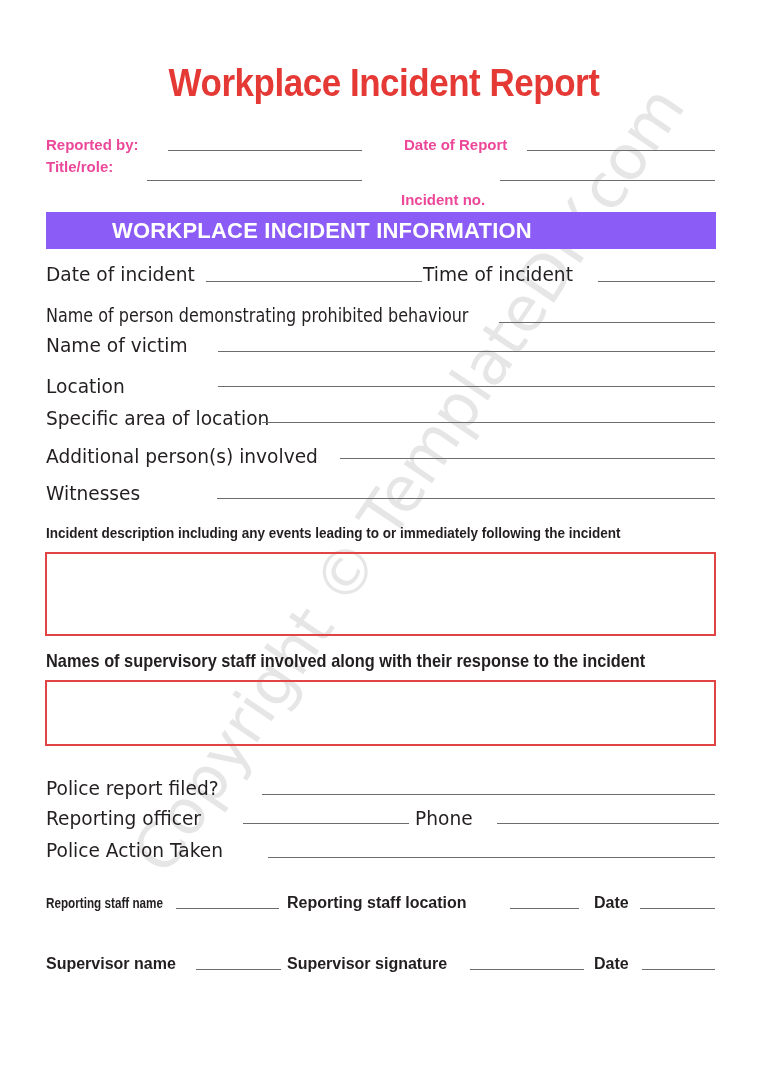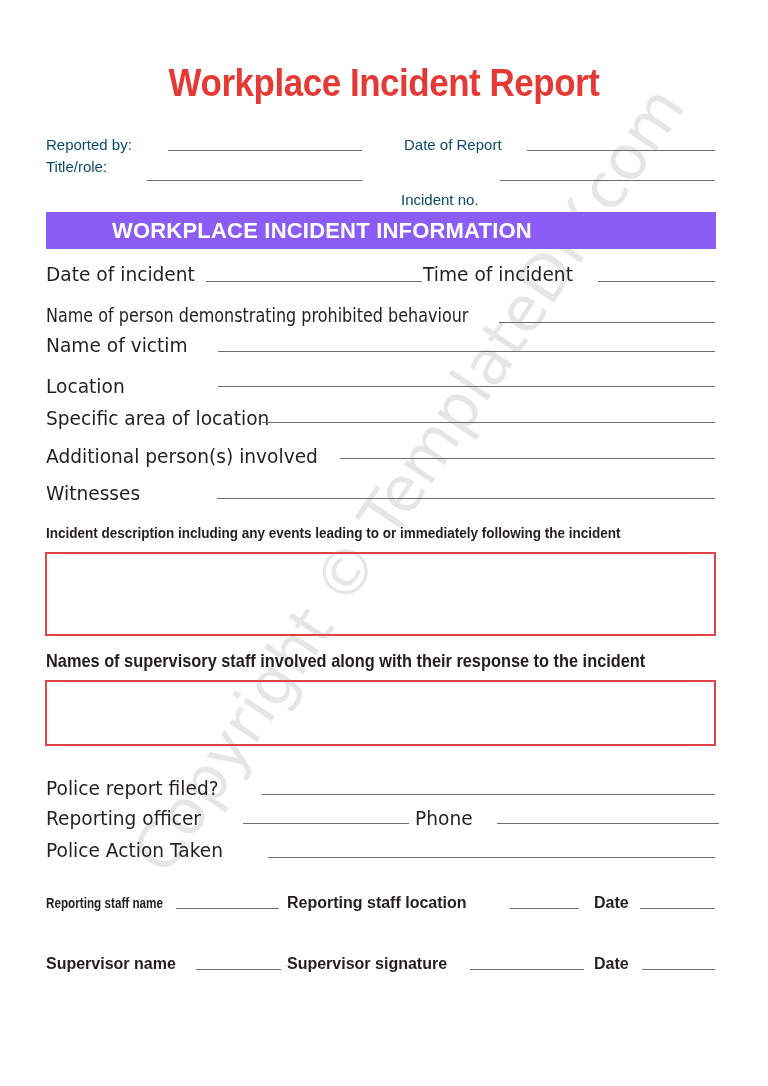--- a/index.html
+++ b/index.html
@@ -9,21 +9,21 @@
     .abs { position: absolute; }
     .line { position: absolute; height: 0; border-bottom: 1.3px solid #6d6d6d; }
 
     .title {
       left: 0; width: 768px; top: 62px; text-align: center;
       font-family: "Liberation Sans", sans-serif; font-weight: 700;
       font-size: 38px; color: #e53935; letter-spacing: -0.5px;
       transform: scaleX(0.92); transform-origin: center;
     }
 
-    .hdr-label { font-weight: 400; font-size: 15px; color: #0c4a6e; }
+    .hdr-label { font-weight: 700; font-size: 15px; color: #ec4899; }
 
     .banner {
       left: 46px; top: 212px; width: 670px; height: 37px; background: #8b5cf6;
     }
     .banner-text {
       position: absolute; left: 66px; top: 6px;
       font-weight: 700; font-size: 22px; color: #ffffff; letter-spacing: 0.2px;
     }
 
     .field-label { font-size: 20px; color: #231f20; font-family: "DejaVu Sans", sans-serif; font-weight: 400; transform: scaleX(0.93); transform-origin: left center; white-space: nowrap; }

